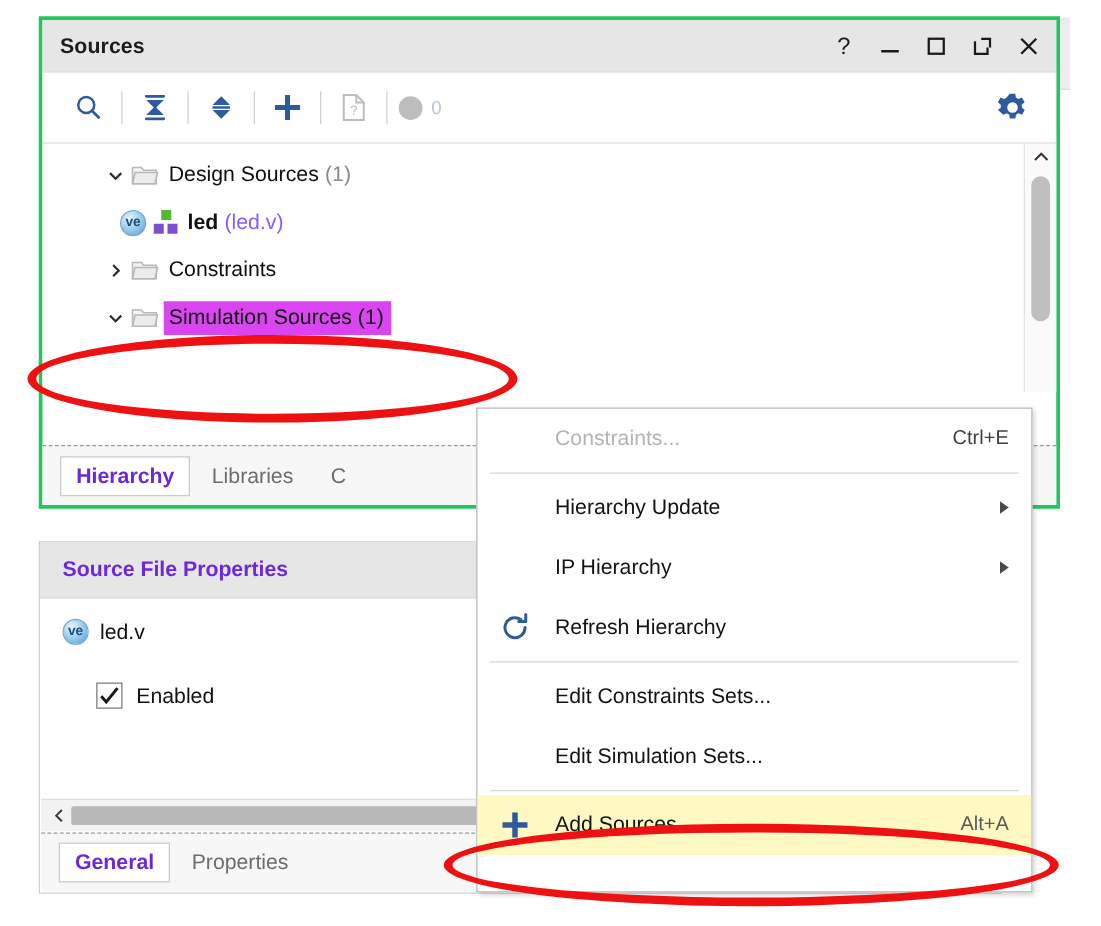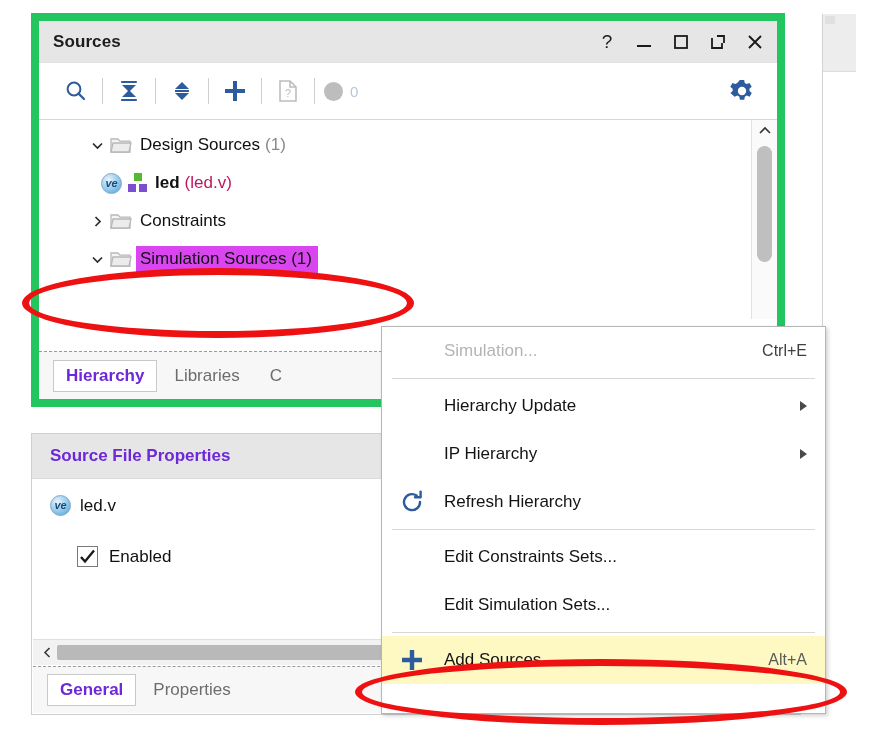--- a/index.html
+++ b/index.html
@@ -7,22 +7,22 @@
     margin: 0; padding: 0;
     width: 881px; height: 741px;
     background: #ffffff;
     font-family: "Liberation Sans", sans-serif;
     overflow: hidden;
   }
   #root { position: relative; width: 881px; height: 741px; background:#fff; }
 
   
   #sources-panel {
-    position: absolute; left: 31px; top: 13px; width: 754px; height: 394px;
-    border: 8px solid #22c55e;
+    position: absolute; left: 31px; top: 13px; width: 817px; height: 394px;
+    border: 3px solid #22c55e;
     background: #ffffff;
   }
   .panel-titlebar {
     position: relative;
     height: 42px;
     background: #e6e6e6;
     display: flex; align-items: center;
     padding: 0 12px 0 14px;
     border-bottom: 1px solid #e0e0e0;
   }
@@ -63,21 +63,21 @@
     font-size: 17px; color:#101010; white-space: nowrap; padding-left: 47px;
   }
   .tw { width: 22px; display:flex; justify-content:center; align-items:center; color:#2b2b2b; }
   .tw svg { display:block; }
   .folder-ico { width: 26px; display:flex; justify-content:center; align-items:center; }
   .node-label { margin-left: 6px; }
   .node-count { color:#8a8a8a; margin-left:5px; }
   .row-indent-2 { padding-left: 62px; }
   .sel-hl { background:#d946ef; padding: 3px 6px 4px 4px; margin-left:2px; }
   .file-bold { font-weight: bold; }
-  .file-paren { color:#be185d; margin-left: 5px; }
+  .file-paren { color:#8b5cf6; margin-left: 5px; }
 
   
   .tree-scroll {
     position:absolute; right:0; top:0; width: 26px; height: 199px;
     background:#fafafa; border-left:1px solid #e2e2e2;
     display:flex; flex-direction:column; align-items:center;
   }
   .tsb-arrow { height: 22px; display:flex; align-items:center; justify-content:center; color:#333; }
   .tsb-thumb {
     width: 15px; height: 116px; border-radius: 8px; background:#bfbfbf; margin-top: 4px;
@@ -170,21 +170,21 @@
     pointer-events:none;
   }
   #ellipse-sim { left: 22px; top: 268px; width: 392px; height: 70px; }
   #ellipse-add { left: 355px; top: 659px; width: 492px; height: 66px; }
 
   .vicon {
     width: 21px; height: 21px; border-radius: 50%;
     background: radial-gradient(circle at 35% 30%, #eaf4fd 0%, #9fd0f0 45%, #4f9fd8 100%);
     border: 1px solid #7ea9c9;
     display:flex; align-items:center; justify-content:center;
-    font-size: 11px; font-weight: bold; color:#1a4f77; line-height:1;font-style:italic;
+    font-size: 11px; font-weight: bold; color:#1a4f77; line-height:1;
   }
   .hier-ico { position:relative; width: 22px; height: 20px; }
   .hier-ico i { position:absolute; display:block; width: 8px; height: 8px; }
   .hier-ico .g { background:#53b832; left: 7px; top: 0; }
   .hier-ico .p1 { background:#7b4fd0; left: 1px; top: 11px; }
   .hier-ico .p2 { background:#7b4fd0; left: 12px; top: 11px; }
 </style>
 </head>
 <body>
 
@@ -398,21 +398,21 @@
 
     <div class="props-tabstrip">
       <span class="tab active">General</span>
       <span class="tab">Properties</span>
     </div>
   </div>
 
   <div id="context-menu">
 
     <div class="menu-item disabled">
-      <span class="mi-label">Simulation...</span>
+      <span class="mi-label">Constraints...</span>
       <span class="mi-accel">Ctrl+E</span>
     </div>
 
     <div class="menu-sep"></div>
 
     <div class="menu-item">
       <span class="mi-label">Hierarchy Update</span>
       <span class="mi-arrow"></span>
     </div>
 

